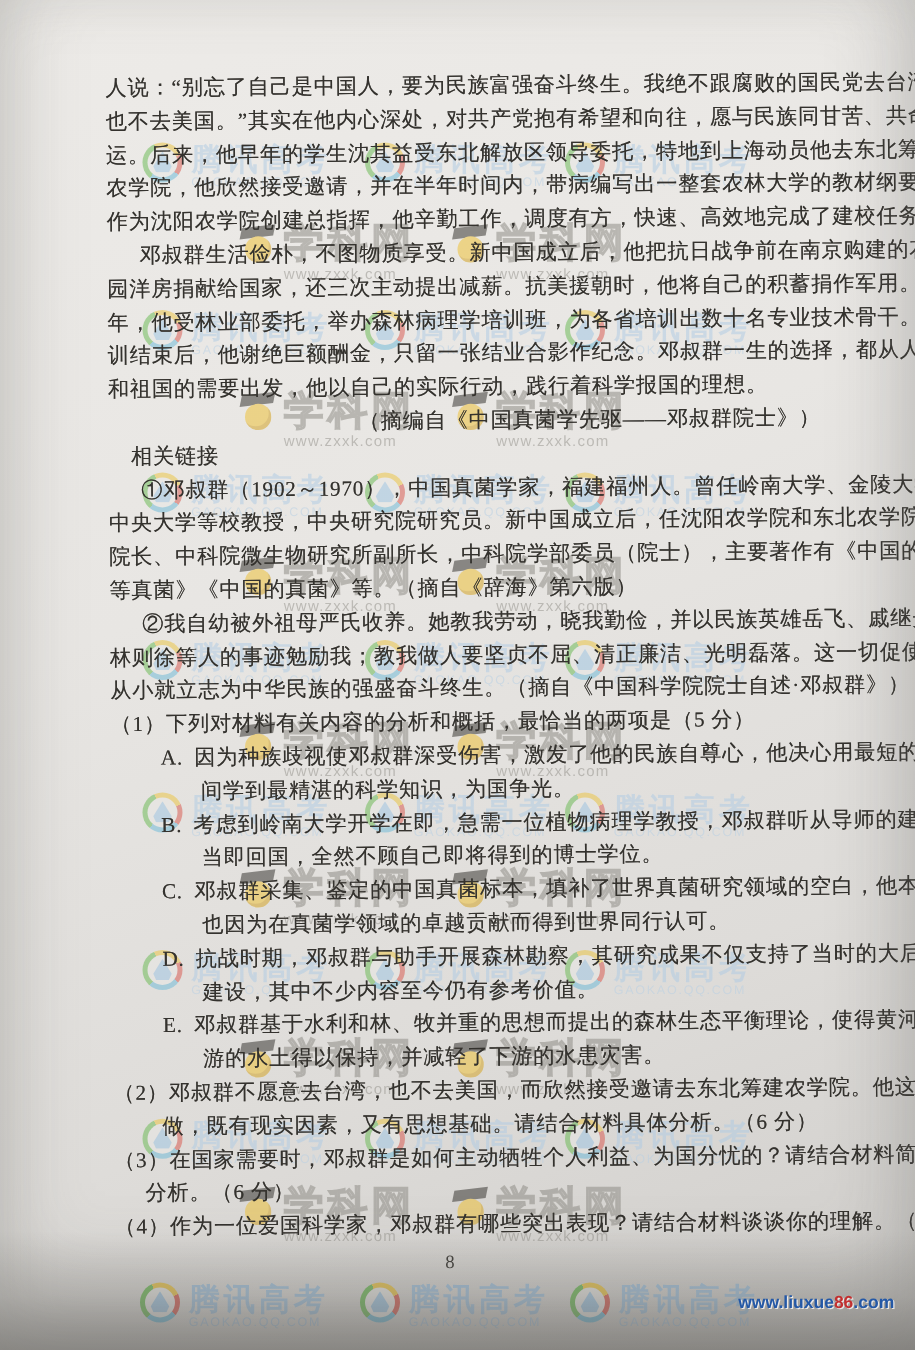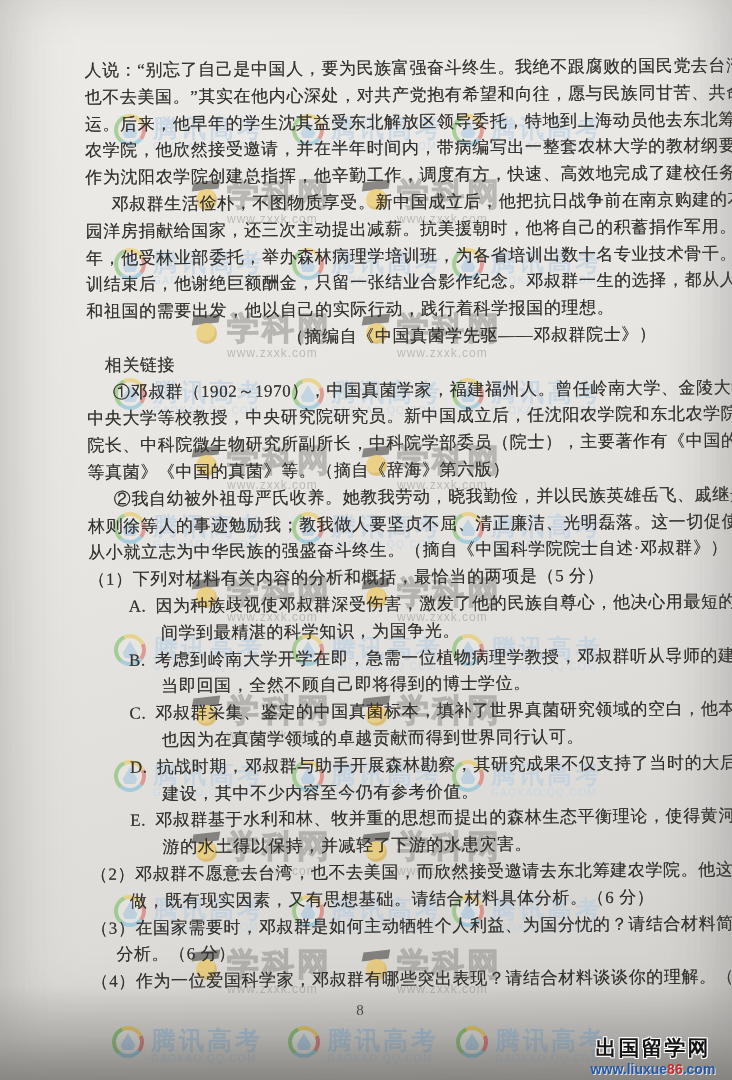--- a/index.html
+++ b/index.html
@@ -409,19 +409,18 @@
     <div class="ln qc3">分析。（6 分）</div>
 
     <div class="ln">（4）作为一位爱国科学家，邓叔群有哪些突出表现？请结合材料谈谈你的理解。（8 分）</div>
   </div>
 
   <div class="page-number">8</div>
 
   <div class="shade-bottom"></div>
 
   <div class="liuxue">
-    <div class="liuxue-name">出国留学网</div>
     <div class="liuxue-url">
       <span>www.liuxue</span><span class="num">86</span><span>.com</span>
     </div>
   </div>
 
 </div>
 
 </body></html>

